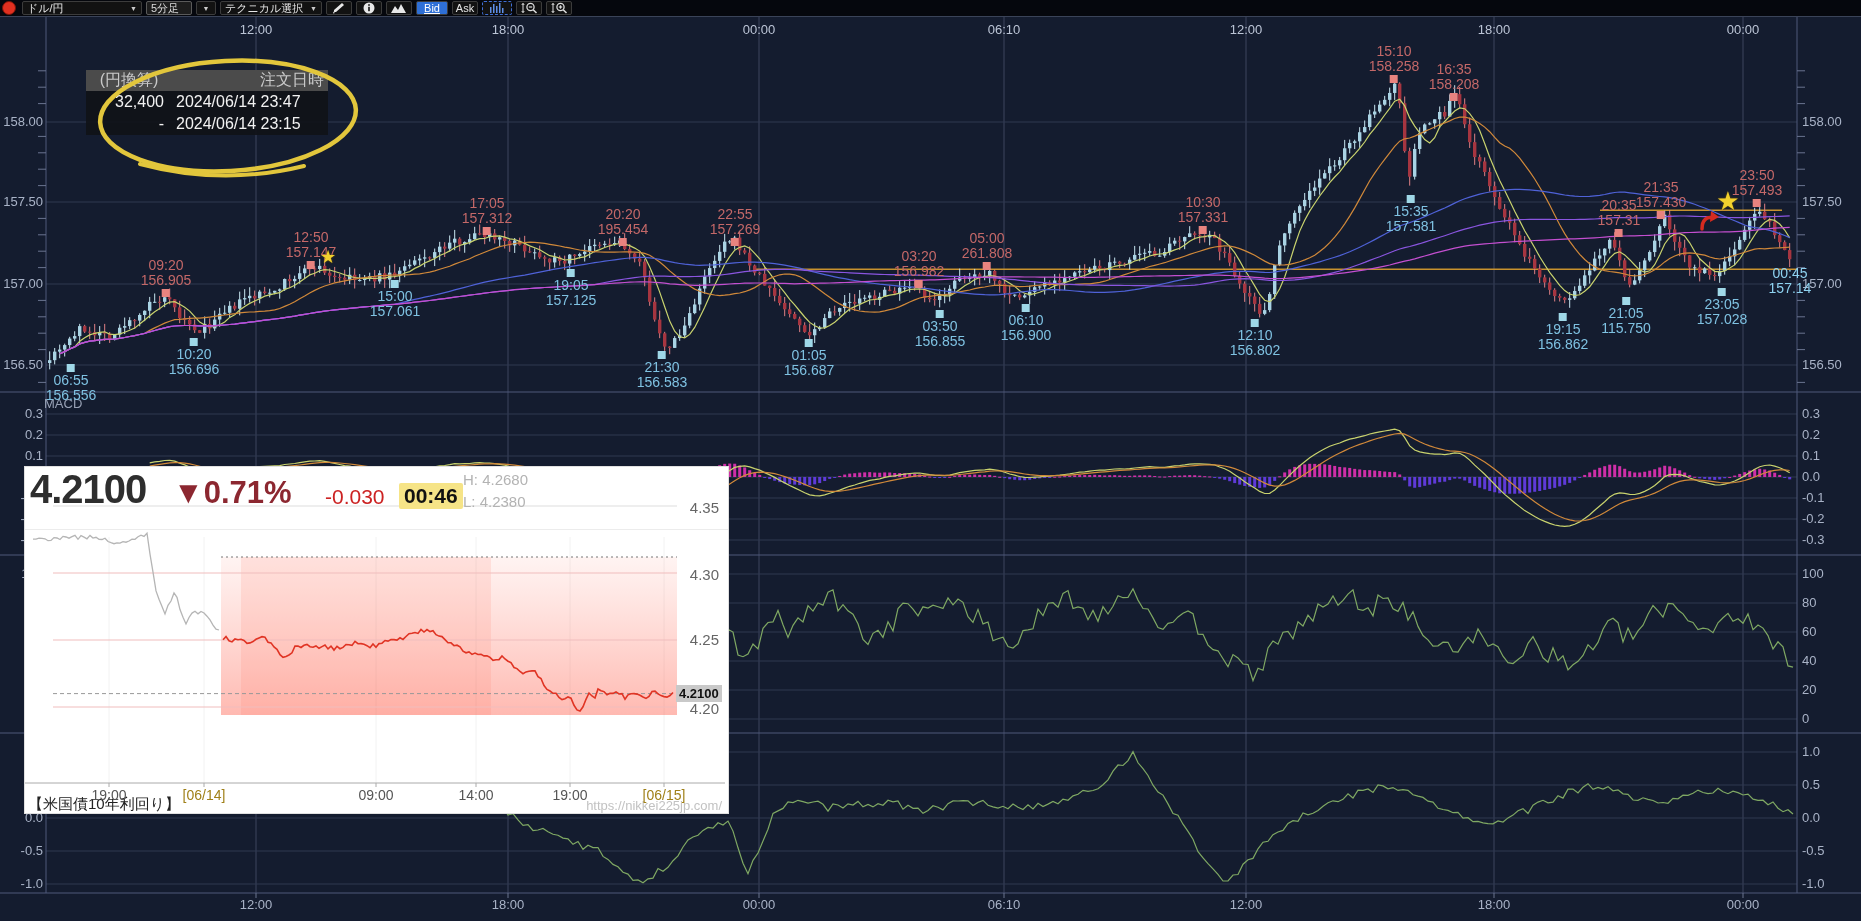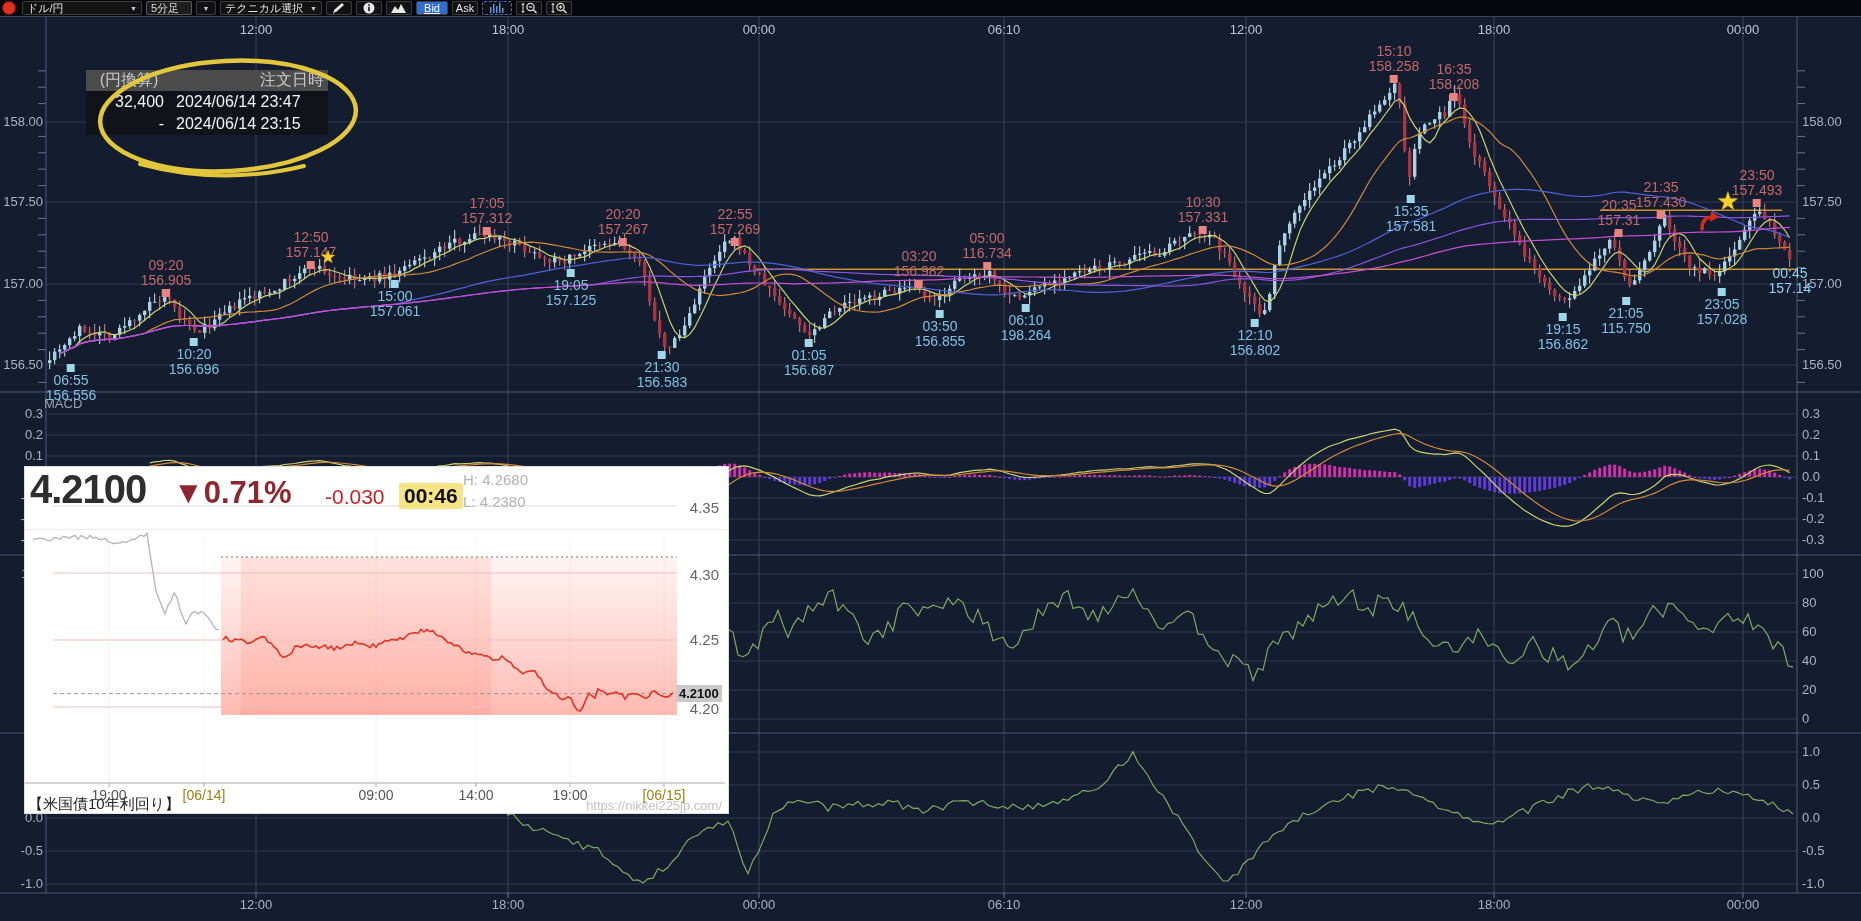--- a/index.html
+++ b/index.html
@@ -1366,21 +1366,21 @@
         <div>157.312</div>
         <div class="sq"></div>
       </div>
       <div class="plabel low" style="left: 571px; top: 268px;">
         <div class="sq"></div>
         <div>19:05</div>
         <div>157.125</div>
       </div>
       <div class="plabel high" style="left: 623px; top: 207px;">
         <div>20:20</div>
-        <div>157.267</div>
+        <div>195.454</div>
         <div class="sq"></div>
       </div>
       <div class="plabel low" style="left: 662px; top: 350px;">
         <div class="sq"></div>
         <div>21:30</div>
         <div>156.583</div>
       </div>
       <div class="plabel high" style="left: 735px; top: 207px;">
         <div>22:55</div>
         <div>157.269</div>
@@ -1396,27 +1396,27 @@
         <div>156.982</div>
         <div class="sq"></div>
       </div>
       <div class="plabel low" style="left: 940px; top: 309px;">
         <div class="sq"></div>
         <div>03:50</div>
         <div>156.855</div>
       </div>
       <div class="plabel high" style="left: 987px; top: 231px;">
         <div>05:00</div>
-        <div>116.734</div>
+        <div>261.808</div>
         <div class="sq"></div>
       </div>
       <div class="plabel low" style="left: 1026px; top: 303px;">
         <div class="sq"></div>
         <div>06:10</div>
-        <div>198.264</div>
+        <div>156.900</div>
       </div>
       <div class="plabel high" style="left: 1203px; top: 195px;">
         <div>10:30</div>
         <div>157.331</div>
         <div class="sq"></div>
       </div>
       <div class="plabel low" style="left: 1255px; top: 318px;">
         <div class="sq"></div>
         <div>12:10</div>
         <div>156.802</div>

